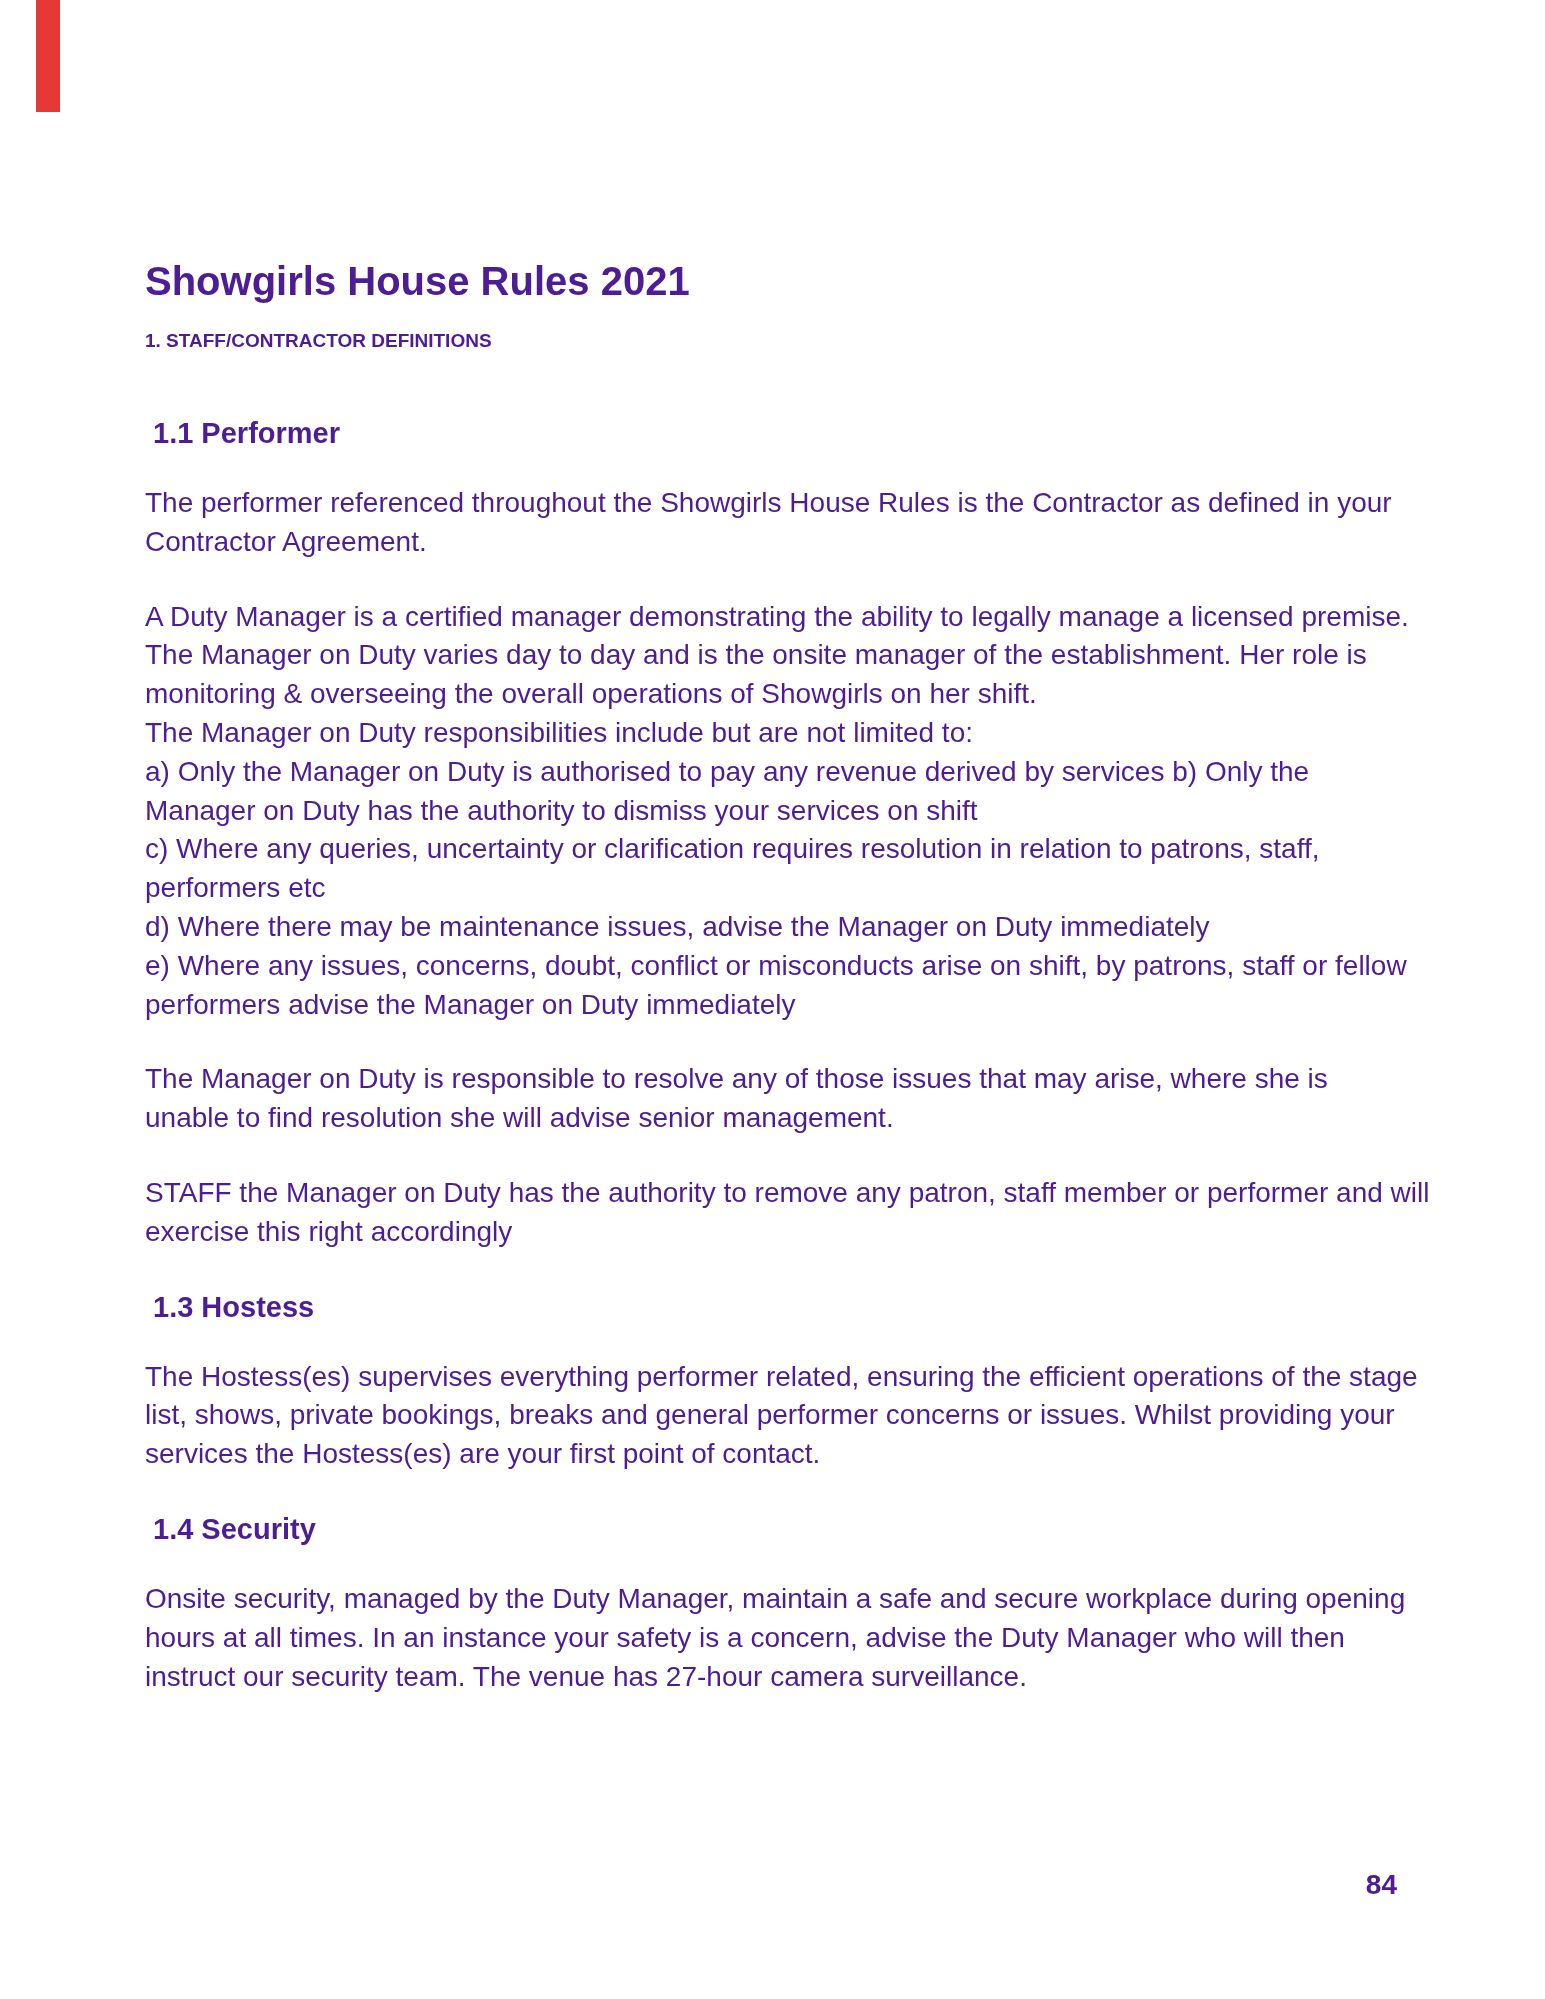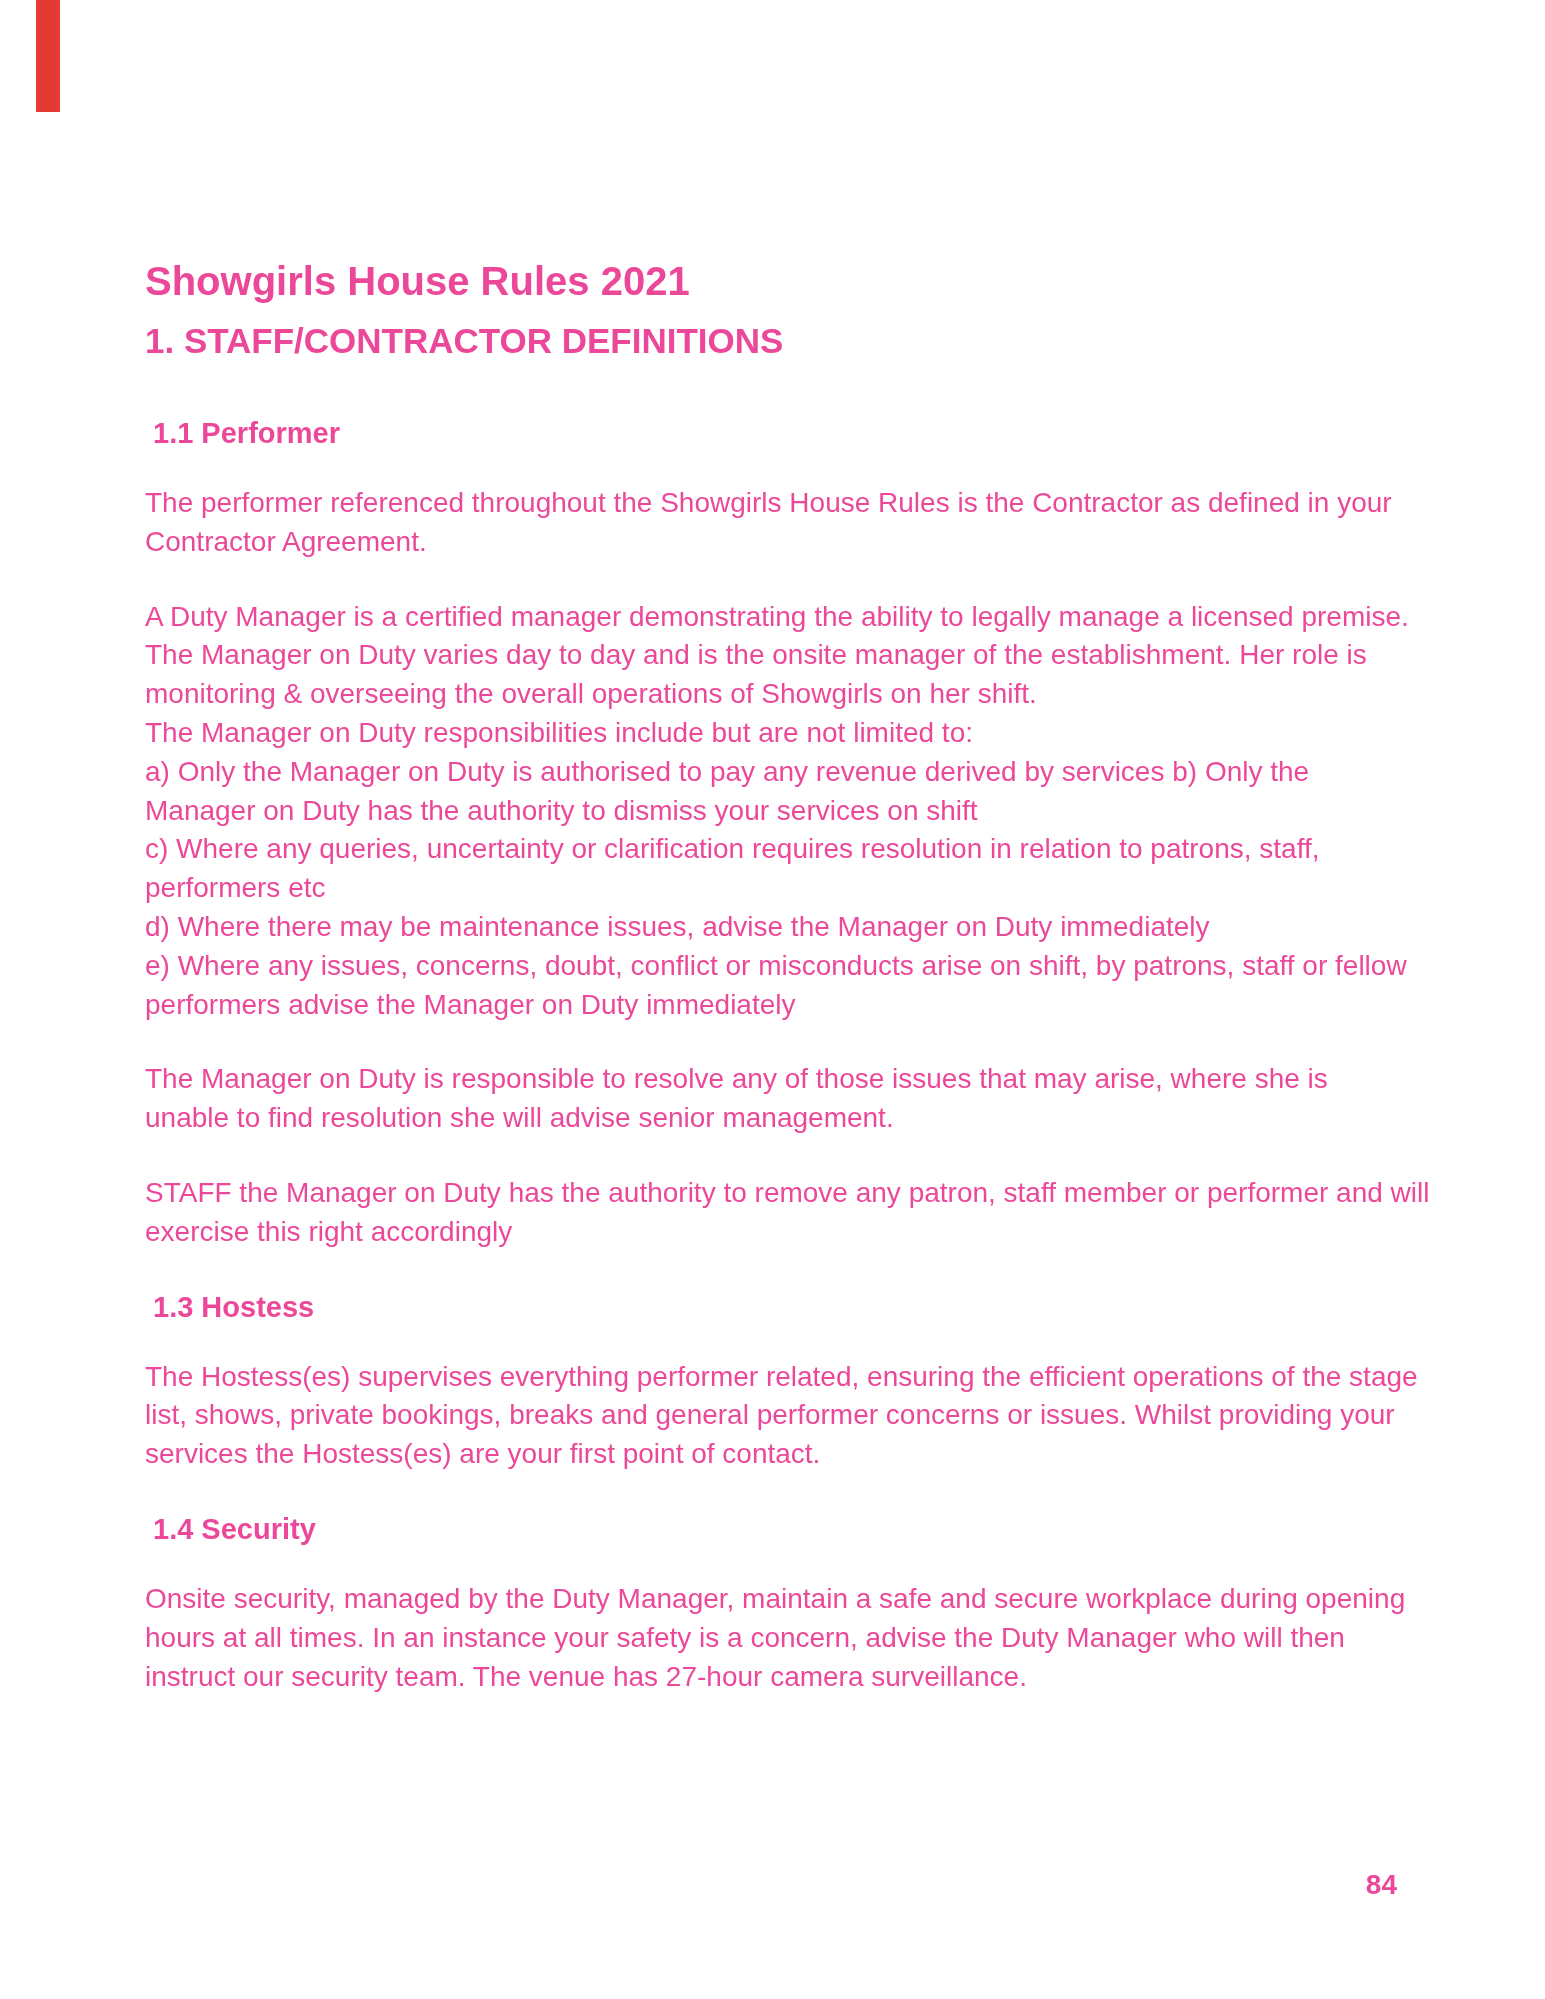--- a/index.html
+++ b/index.html
@@ -2,21 +2,21 @@
 <html><head>
 <meta charset="utf-8">
 <style>
   html, body { margin: 0; padding: 0; background: #ffffff; }
   .page {
     position: relative;
     width: 1545px;
     height: 1999px;
     background: #ffffff;
     font-family: "Liberation Sans", sans-serif;
-    color: #ec4899;
+    color: #4c1d95;
     overflow: hidden;
   }
   .red-mark {
     position: absolute;
     left: 36px;
     top: 0;
     width: 24px;
     height: 112px;
   }
   .content {
@@ -25,21 +25,21 @@
     top: 258px;
     width: 1310px;
   }
   .doc-title {
     font-size: 40px;
     line-height: 46px;
     font-weight: bold;
     margin: 0 0 19px 0;
   }
   .doc-h2 {
-    font-size: 35px;
+    font-size: 19px;
     line-height: 36px;
     font-weight: bold;
     margin: 0 0 57px 0;
   }
   .doc-h3 {
     font-size: 29px;
     line-height: 35px;
     font-weight: bold;
     margin: 38px 0 33px 8px;
   }

